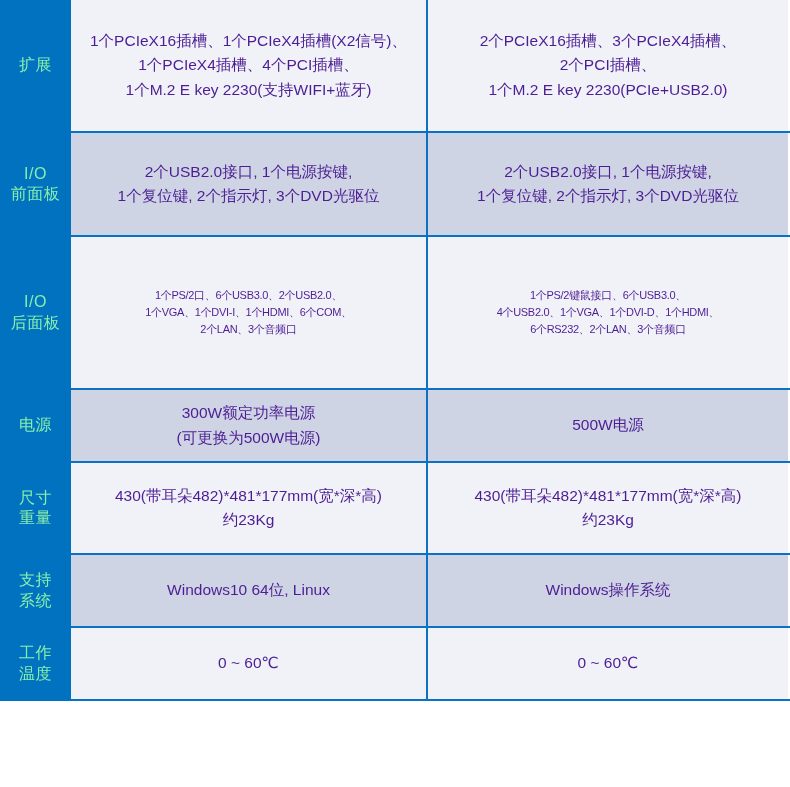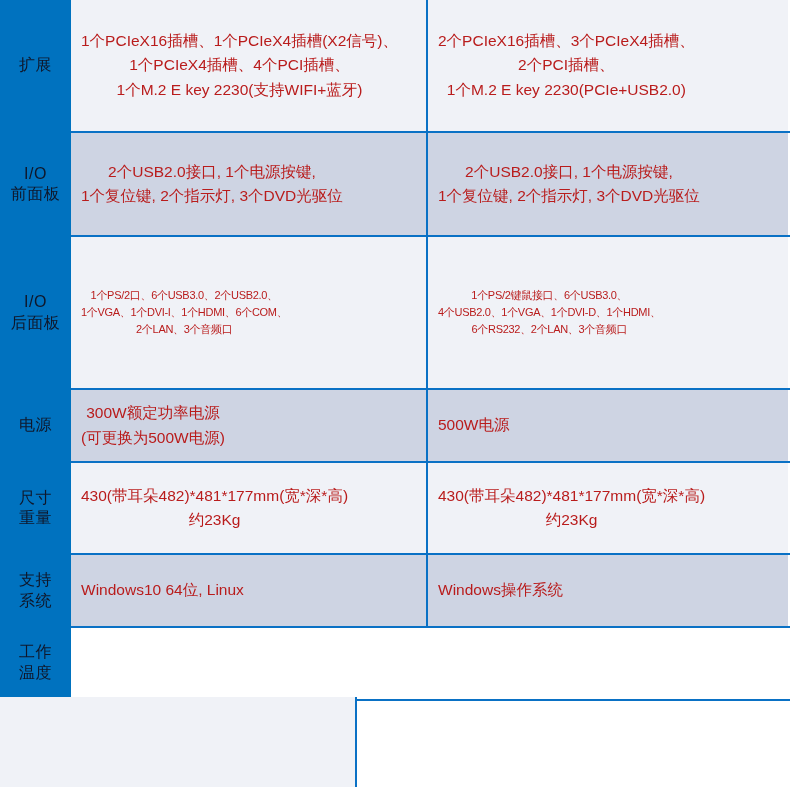--- a/index.html
+++ b/index.html
@@ -19,28 +19,28 @@
     border-collapse: collapse;
     table-layout: fixed;
   }
 
   .spec-row {
     display: flex;
     width: 790px;
     border-bottom: 2px solid #0a71c5;
     box-sizing: border-box;
   }
-  .spec-row:last-child { border-bottom: 2px solid #0a71c5; flex-direction: column; }
+  .spec-row:last-child { border-bottom: 2px solid #0a71c5; }
 
   
   .label-cell {
     width: 71px;
     flex: 0 0 71px;
     background: #0072bf;
-    color: #0f172a;
+    color: #86efac;
     display: flex;
     align-items: center;
     justify-content: center;
     text-align: center;
     font-size: 16px;
     line-height: 1.28;
     letter-spacing: 0.5px;
     box-sizing: border-box;
     
     margin-bottom: -2px;
@@ -49,23 +49,23 @@
   .label-cell .label-text {
     display: block;
     white-space: pre-line;
     font-weight: 400;
   }
 
   
   .value-cell {
     display: flex;
     align-items: center;
-    justify-content: flex-start;
+    justify-content: center;
     text-align: center;
-    color: #b91c1c;
+    color: #4c1d95;
     font-size: 15.5px;
     line-height: 1.55;
     box-sizing: border-box;
     padding: 6px 10px;
   }
   .value-cell .value-text {
     display: block;
     white-space: pre-line;
   }
   .col-a {

